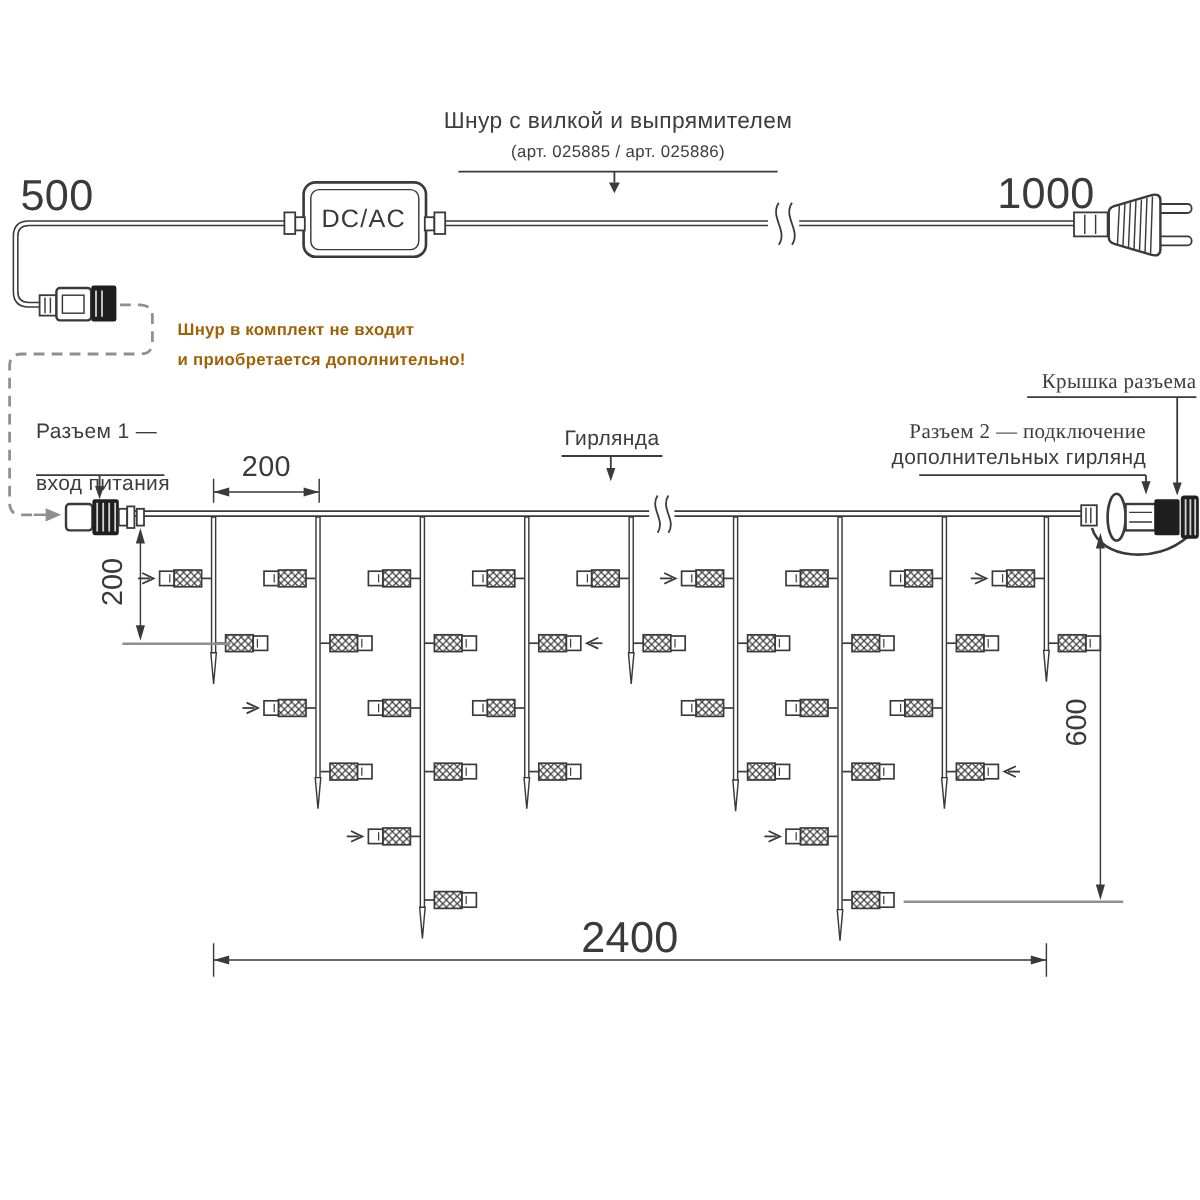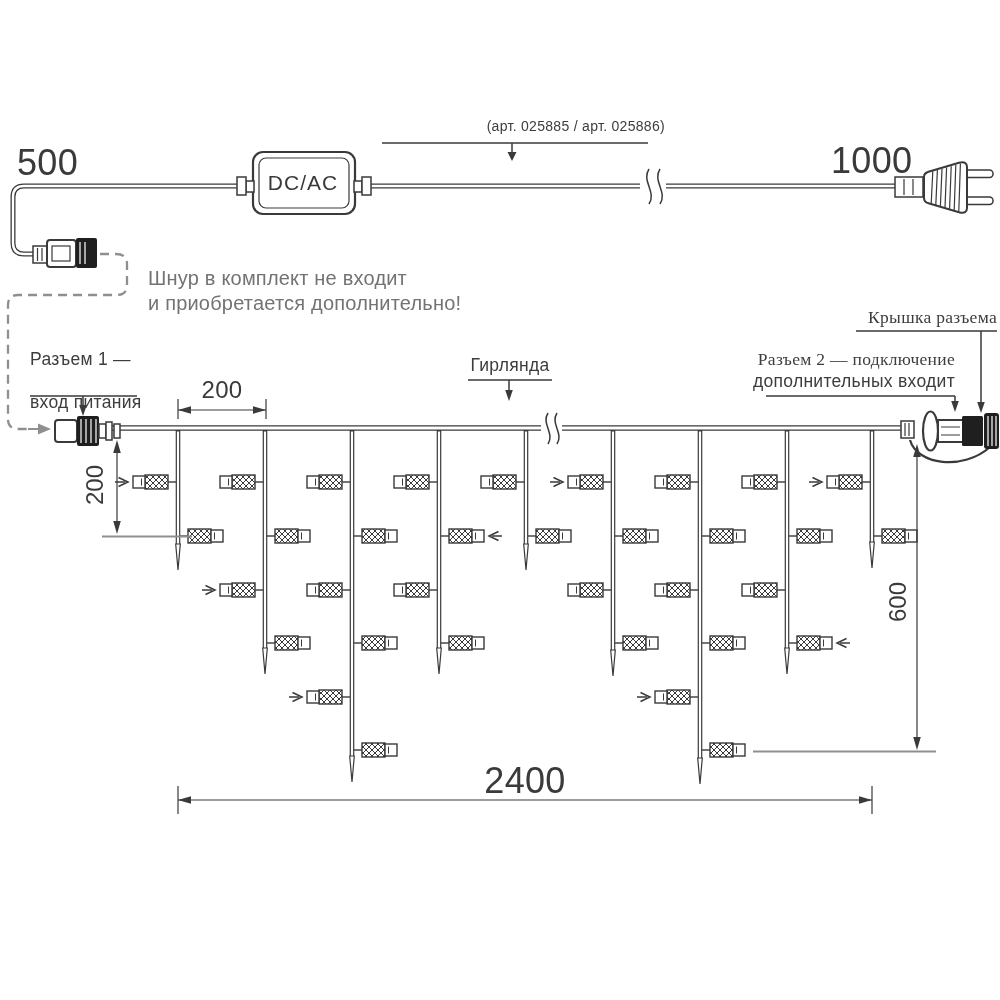--- a/index.html
+++ b/index.html
@@ -36,25 +36,25 @@
   .lampStub{stroke:var(--ink);stroke-width:1.4;fill:none;}
   .lampBody{fill:url(#xhatch);stroke:var(--ink);stroke-width:1.4;}
   .lampCap{fill:#fff;stroke:var(--ink);stroke-width:1.4;}
   .lampTick{stroke:var(--ink);stroke-width:1;fill:none;}
   .lampArrow{stroke:var(--ink);stroke-width:1.5;fill:none;}
   
   .lbl{position:absolute;letter-spacing:.3px;line-height:1.2;}
   .c{text-align:center;}
   .r{text-align:right;}
   .f19{font-size:19px;}
-  .f14{font-size:14px;text-align:right;}
+  .f14{font-size:14px;}
   .f17{font-size:17.5px;}
   .dim{font-size:36px;color:#3a3a3a;}
   .dimS{font-size:24px;color:#3a3a3a;}
-  .note{font-size:20px;font-weight:400;color:#737373;letter-spacing:.2px;}
+  .note{font-size:14px;font-weight:700;color:#a16207;letter-spacing:.2px;}
   .vdim{position:absolute;display:flex;align-items:center;justify-content:center;transform:rotate(-90deg);}
   .dcac{position:absolute;display:flex;align-items:center;justify-content:center;
         font-size:21px;letter-spacing:1px;color:#3a3a3a;}
 </style>
 </head>
 <body>
 
 <div class="stage">
 
   <svg width="1000" height="1000" viewBox="0 0 1000 1000">
@@ -467,38 +467,39 @@
       <polygon class="inkfill" points="83,416 79.2,405 86.8,405"></polygon>
       <path class="s15" d="M 468,380 H 552 M 509,380 V 391"></path>
       <polygon class="inkfill" points="509,401 505.2,390 512.8,390"></polygon>
       <path class="s15" d="M 856,331 H 997 M 981,331 V 403"></path>
       <polygon class="inkfill" points="981,413 977.2,402 984.8,402"></polygon>
       <path class="s15" d="M 766,396 H 955 M 955,396 V 402"></path>
       <polygon class="inkfill" points="955,412 951.2,401 958.8,401"></polygon>
     </g>
   </svg>
 
+  <div class="lbl c f19" style="left:365px;top:91px;width:300px;">Шнур с вилкой и выпрямителем</div>
   <div class="lbl c f14" style="left:365px;top:118px;width:300px;">(арт. 025885 / арт. 025886)</div>
 
   <div class="lbl dim" style="left:17px;top:141px;">500</div>
   <div class="lbl dim" style="left:831px;top:139px;">1000</div>
 
   <div class="dcac" style="left:253px;top:152px;width:100px;height:62px;">DC/AC</div>
 
   <div class="lbl note" style="left:148px;top:266px;">Шнур в комплект не входит</div>
   <div class="lbl note" style="left:148px;top:291px;">и приобретается дополнительно!</div>
 
   <div class="lbl f17" style="left:30px;top:349px;">Разъем 1 —</div>
   <div class="lbl f17" style="left:30px;top:392px;">вход питания</div>
 
   <div class="lbl c f17" style="left:450px;top:355px;width:120px;">Гирлянда</div>
 
   <div class="lbl r f17" style="left:855px;top:307px;width:142px;font-family:Liberation Serif, serif;">Крышка разъема</div>
 
   <div class="lbl r f17" style="left:740px;top:349px;width:215px;font-family:Liberation Serif, serif;">Разъем 2 — подключение</div>
-  <div class="lbl r f17" style="left:740px;top:371px;width:215px;">дополнительных входит</div>
+  <div class="lbl r f17" style="left:740px;top:371px;width:215px;">дополнительных гирлянд</div>
 
   <div class="lbl c dimS" style="left:192px;top:376px;width:60px;">200</div>
   <div class="vdim dimS" style="left:60px;top:472px;width:70px;height:26px;">200</div>
   <div class="vdim dimS" style="left:863px;top:589px;width:70px;height:26px;">600</div>
   <div class="lbl c dim" style="left:480px;top:759px;width:90px;">2400</div>
 
 </div>
 
 </body></html>

